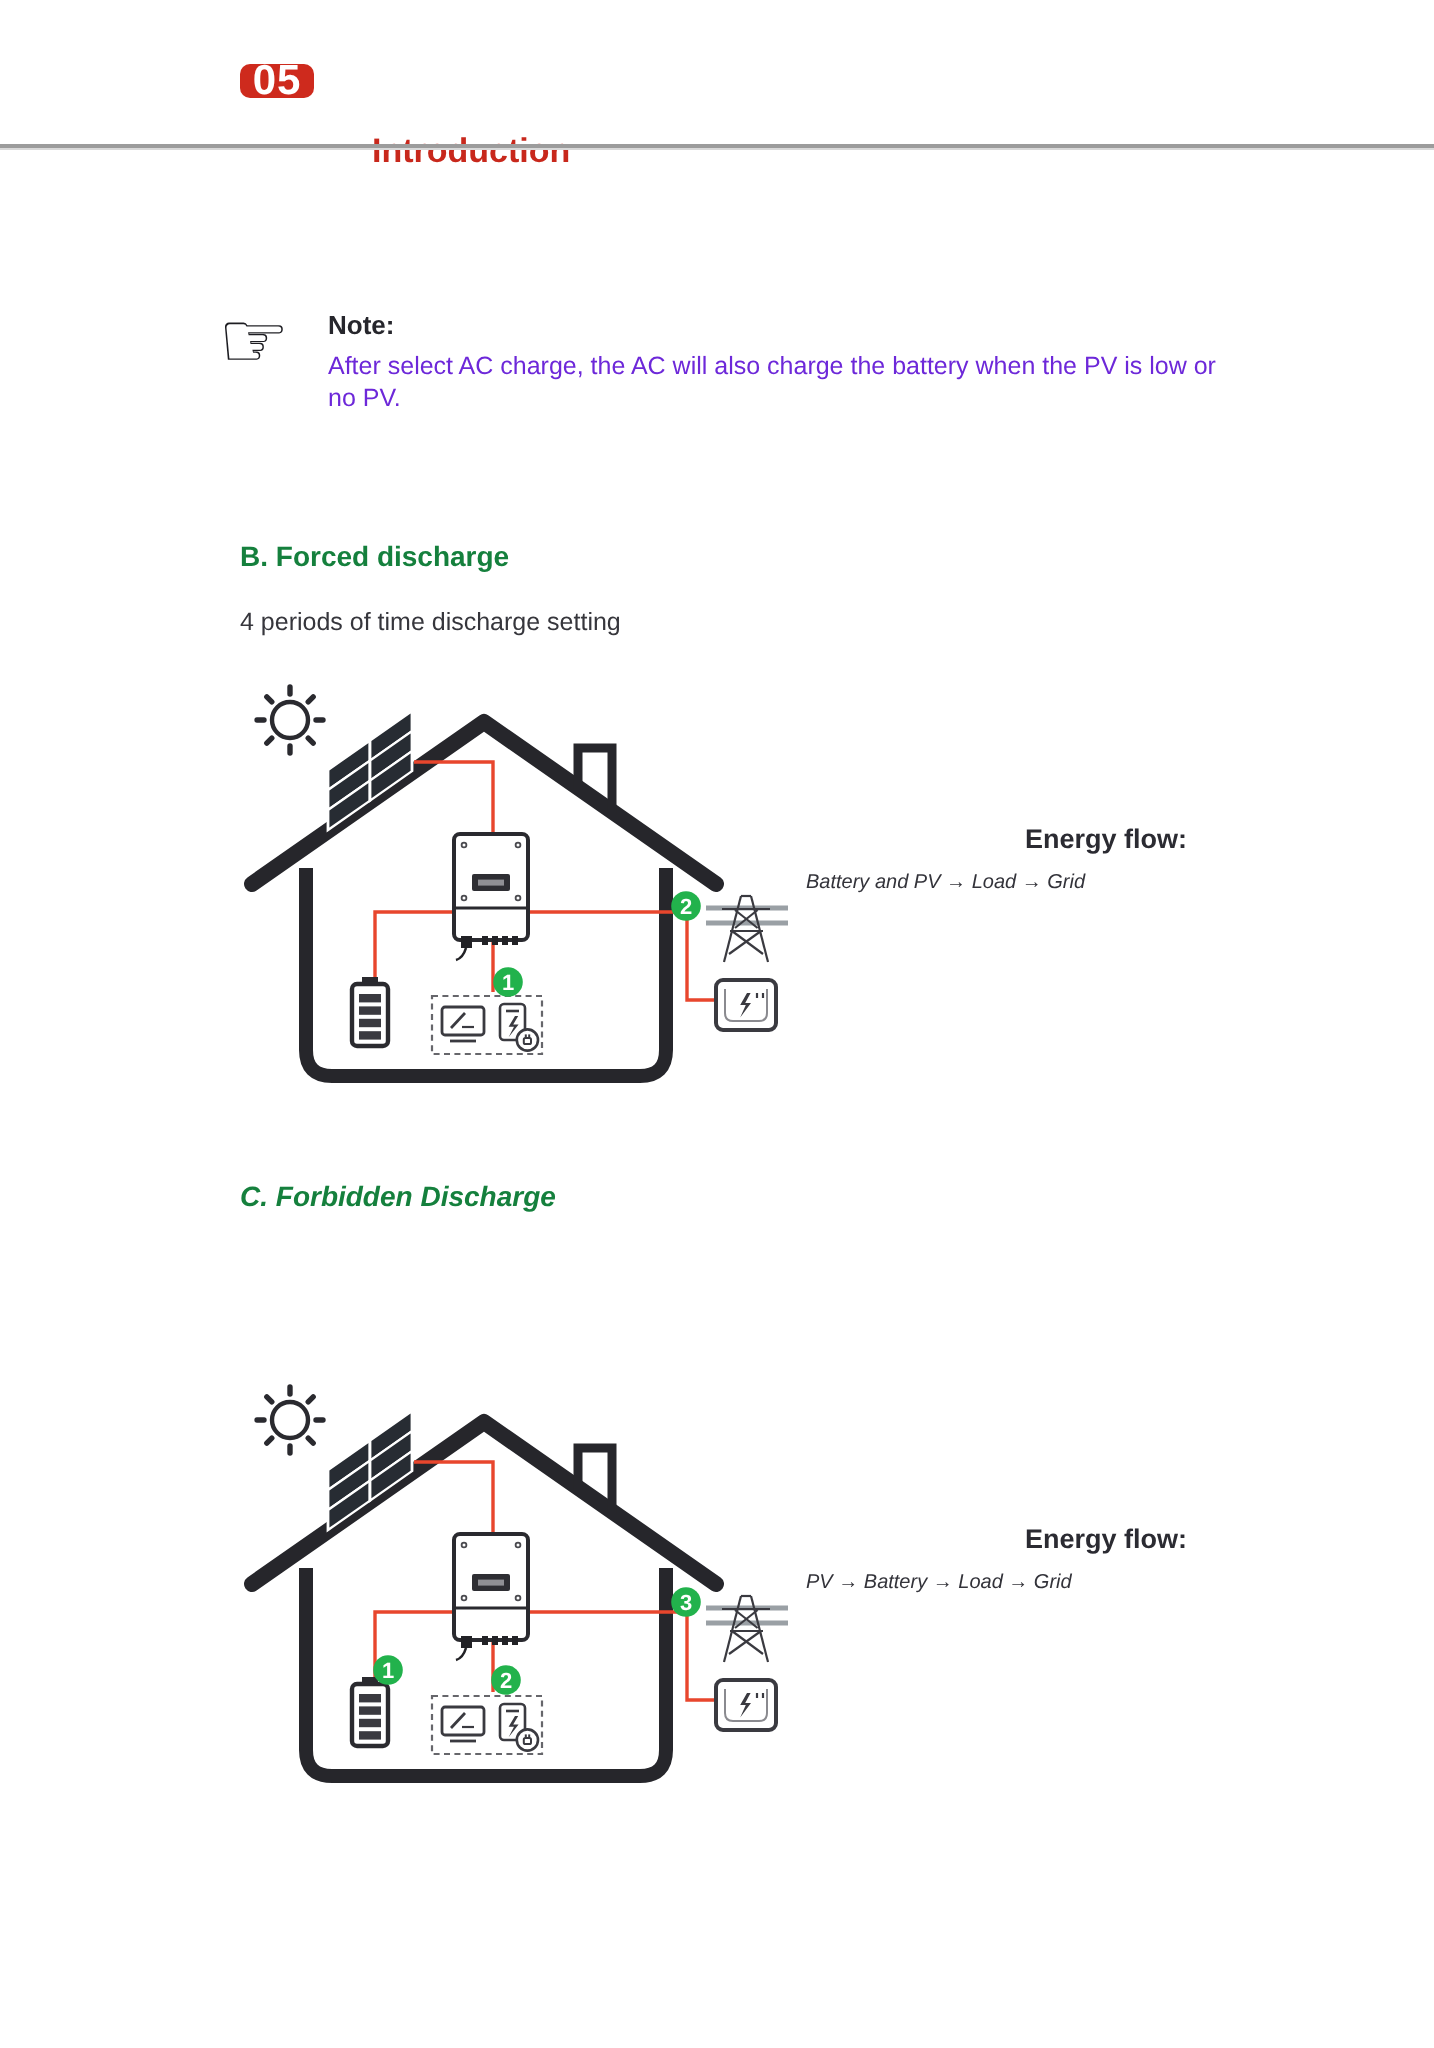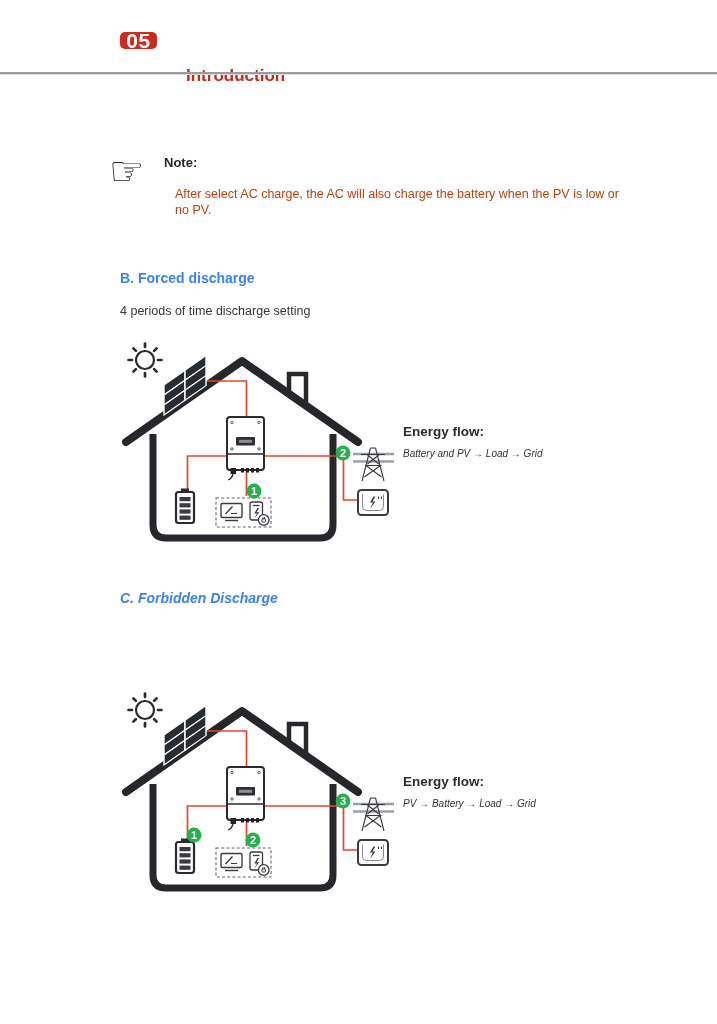--- a/index.html
+++ b/index.html
@@ -33,44 +33,44 @@
     font-size:40px;line-height:40px;color:#1d1d22;
     font-family:"DejaVu Sans",sans-serif;
   }
   .note-label{
     position:absolute;left:164px;top:155px;
     font-size:13px;font-weight:700;color:#26262c;
   }
   .note-text{
     position:absolute;left:164px;top:176px;
     max-width:447px;
-    font-size:12.5px;line-height:15.5px;color:#c2410c;margin:11px;
+    font-size:12.5px;line-height:15.5px;color:#6d28d9;margin:0;
   }
   
   .sec-heading{
     position:absolute;left:120px;
-    font-size:14px;font-weight:700;color:#3b82f6;margin:0;
+    font-size:14px;font-weight:700;color:#15803d;margin:0;
   }
   .sec-desc{
     position:absolute;left:120px;
     font-size:12.5px;color:#36363c;margin:0;
   }
   .heading-b{top:270px;}
   .desc-b{top:304px;}
   .heading-c{top:590px;font-style:italic;}
   .desc-c{top:650px;}
   
   .diagram{position:absolute;left:115px;width:290px;height:212px;}
   .diagram-b{top:338px;}
   .diagram-c{top:688px;}
   
   .energy-flow{position:absolute;left:403px;width:300px;}
   .flow-b{top:412px;}
   .flow-c{top:762px;}
-  .flow-label{font-size:13.5px;font-weight:700;color:#2b2b32;margin:12px 0 9px 0;}
+  .flow-label{font-size:13.5px;font-weight:700;color:#2b2b32;margin:0 0 9px 0;text-align:center;}
   .flow-value{font-size:10px;color:#33333a;margin:0;font-style:italic;}
 </style>
 </head>
 <body>
 
 <div class="page">
 
   <div class="section-badge">
     <span>05</span>
   </div>

